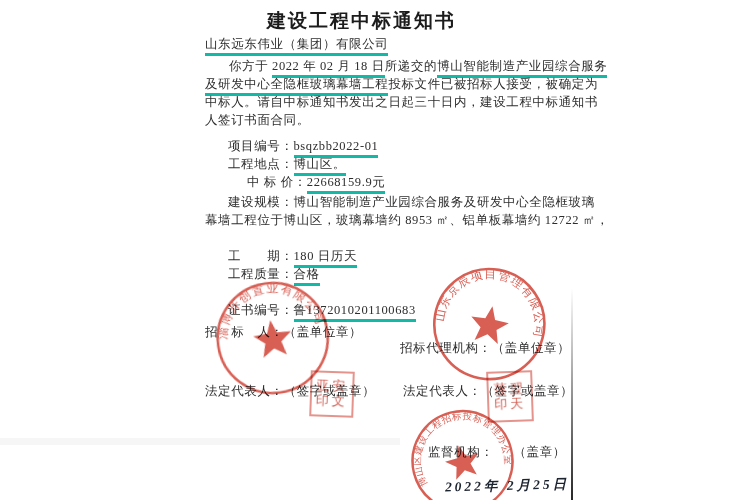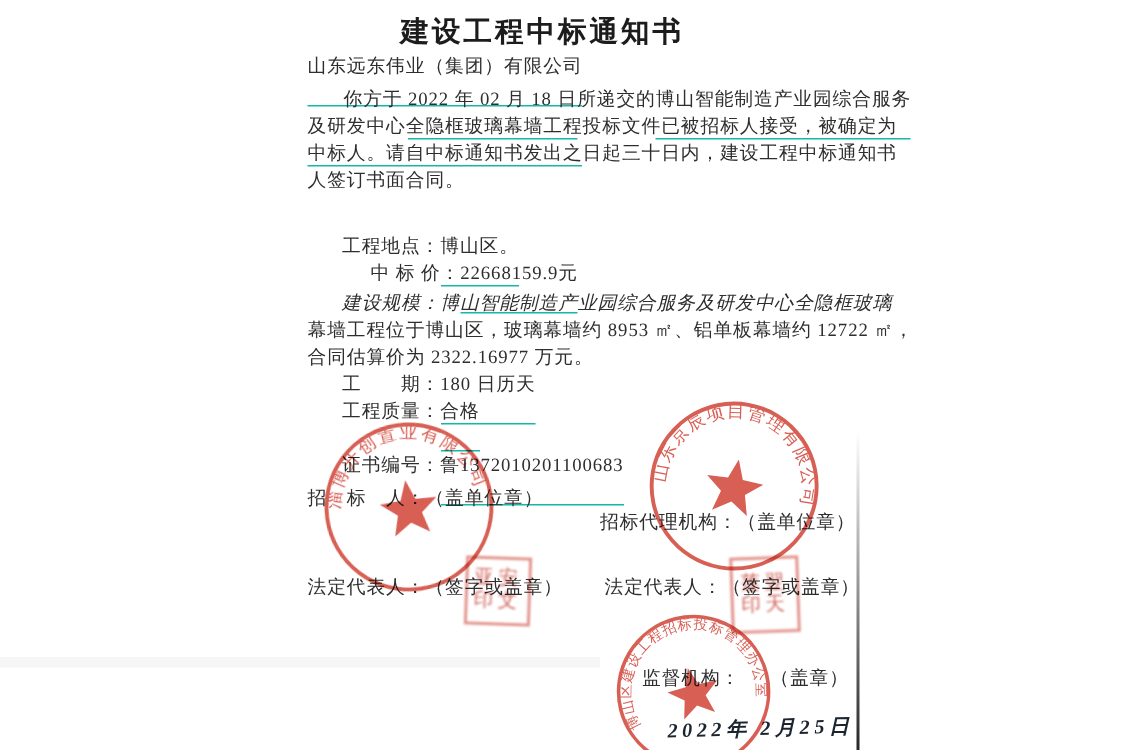--- a/index.html
+++ b/index.html
@@ -11,21 +11,21 @@
   .doc{position:absolute;inset:0;}
   .title{
     position:absolute;top:8px;left:0;width:723px;margin:0;
     text-align:center;font-size:19px;font-weight:700;letter-spacing:2px;
     color:#1c1c1c;font-family:"DejaVu Sans","Liberation Sans",sans-serif;
   }
   .ln{
     position:absolute;font-size:12.5px;color:#2e2e2e;letter-spacing:0.6px;
     white-space:nowrap;
   }
-  .u{border-bottom:1px solid #14b8a6;padding-bottom:19px;}
+  .u{border-bottom:3px solid #14b8a6;padding-bottom:2px;}
   .stamp{position:absolute;mix-blend-mode:multiply;opacity:.82;}
   .stamp svg{overflow:visible;}
   .ringtext{fill:#cf3b2e;font-family:"DejaVu Sans","Liberation Sans",sans-serif;}
   .sq{
     position:absolute;border:2px solid rgba(205,60,45,.55);
     color:rgba(197,55,42,.8);mix-blend-mode:multiply;
     display:flex;flex-direction:column;align-items:center;justify-content:center;
     font-size:13px;line-height:1.15;letter-spacing:3px;
     filter:blur(.7px);font-family:"DejaVu Sans","Liberation Sans",sans-serif;
   }
@@ -52,32 +52,34 @@
 
   <div class="ln" style="left:229px;top:58px;">
     <span>你方于 </span><span class="u">2022 年 02 月 18 日</span><span>所递交的</span><span class="u">博山智能制造产业园综合服务</span>
   </div>
   <div class="ln" style="left:205px;top:76px;">
     <span class="u">及研发中心全隐框玻璃幕墙工程</span><span>投标文件已被招标人接受，被确定为</span>
   </div>
   <div class="ln" style="left:205px;top:94px;">中标人。请自中标通知书发出之日起三十日内，建设工程中标通知书</div>
   <div class="ln" style="left:205px;top:112px;">人签订书面合同。</div>
 
+  <div class="ln" style="left:228px;top:138px;">
+    <span>项目编号：</span><span class="u">bsqzbb2022-01</span>
+  </div>
   <div class="ln" style="left:228px;top:156px;">
     <span>工程地点：</span><span class="u">博山区。</span>
   </div>
   <div class="ln" style="left:228px;top:174px;margin-left:19px;">
     <span>中 标 价：</span><span class="u">22668159.9元</span>
   </div>
 
-  <div class="ln" style="left:228px;top:194px;font-style:italic;">
+  <div class="ln" style="left:228px;top:194px;">
     <span>建设规模：</span><span>博山智能制造产业园综合服务及研发中心全隐框玻璃</span>
   </div>
   <div class="ln" style="left:205px;top:212px;">幕墙工程位于博山区，玻璃幕墙约 8953 ㎡、铝单板幕墙约 12722 ㎡，</div>
-  <div class="ln" style="left:205px;top:230px;">合同估算价为 2322.16977 万元。</div>
 
   <div class="ln" style="left:228px;top:248px;">
     <span>工　　期：</span><span class="u">180 日历天</span>
   </div>
   <div class="ln" style="left:228px;top:266px;">
     <span>工程质量：</span><span class="u">合格</span>
   </div>
   <div class="ln" style="left:228px;top:302px;">
     <span>证书编号：</span><span class="u">鲁1372010201100683</span>
   </div>

